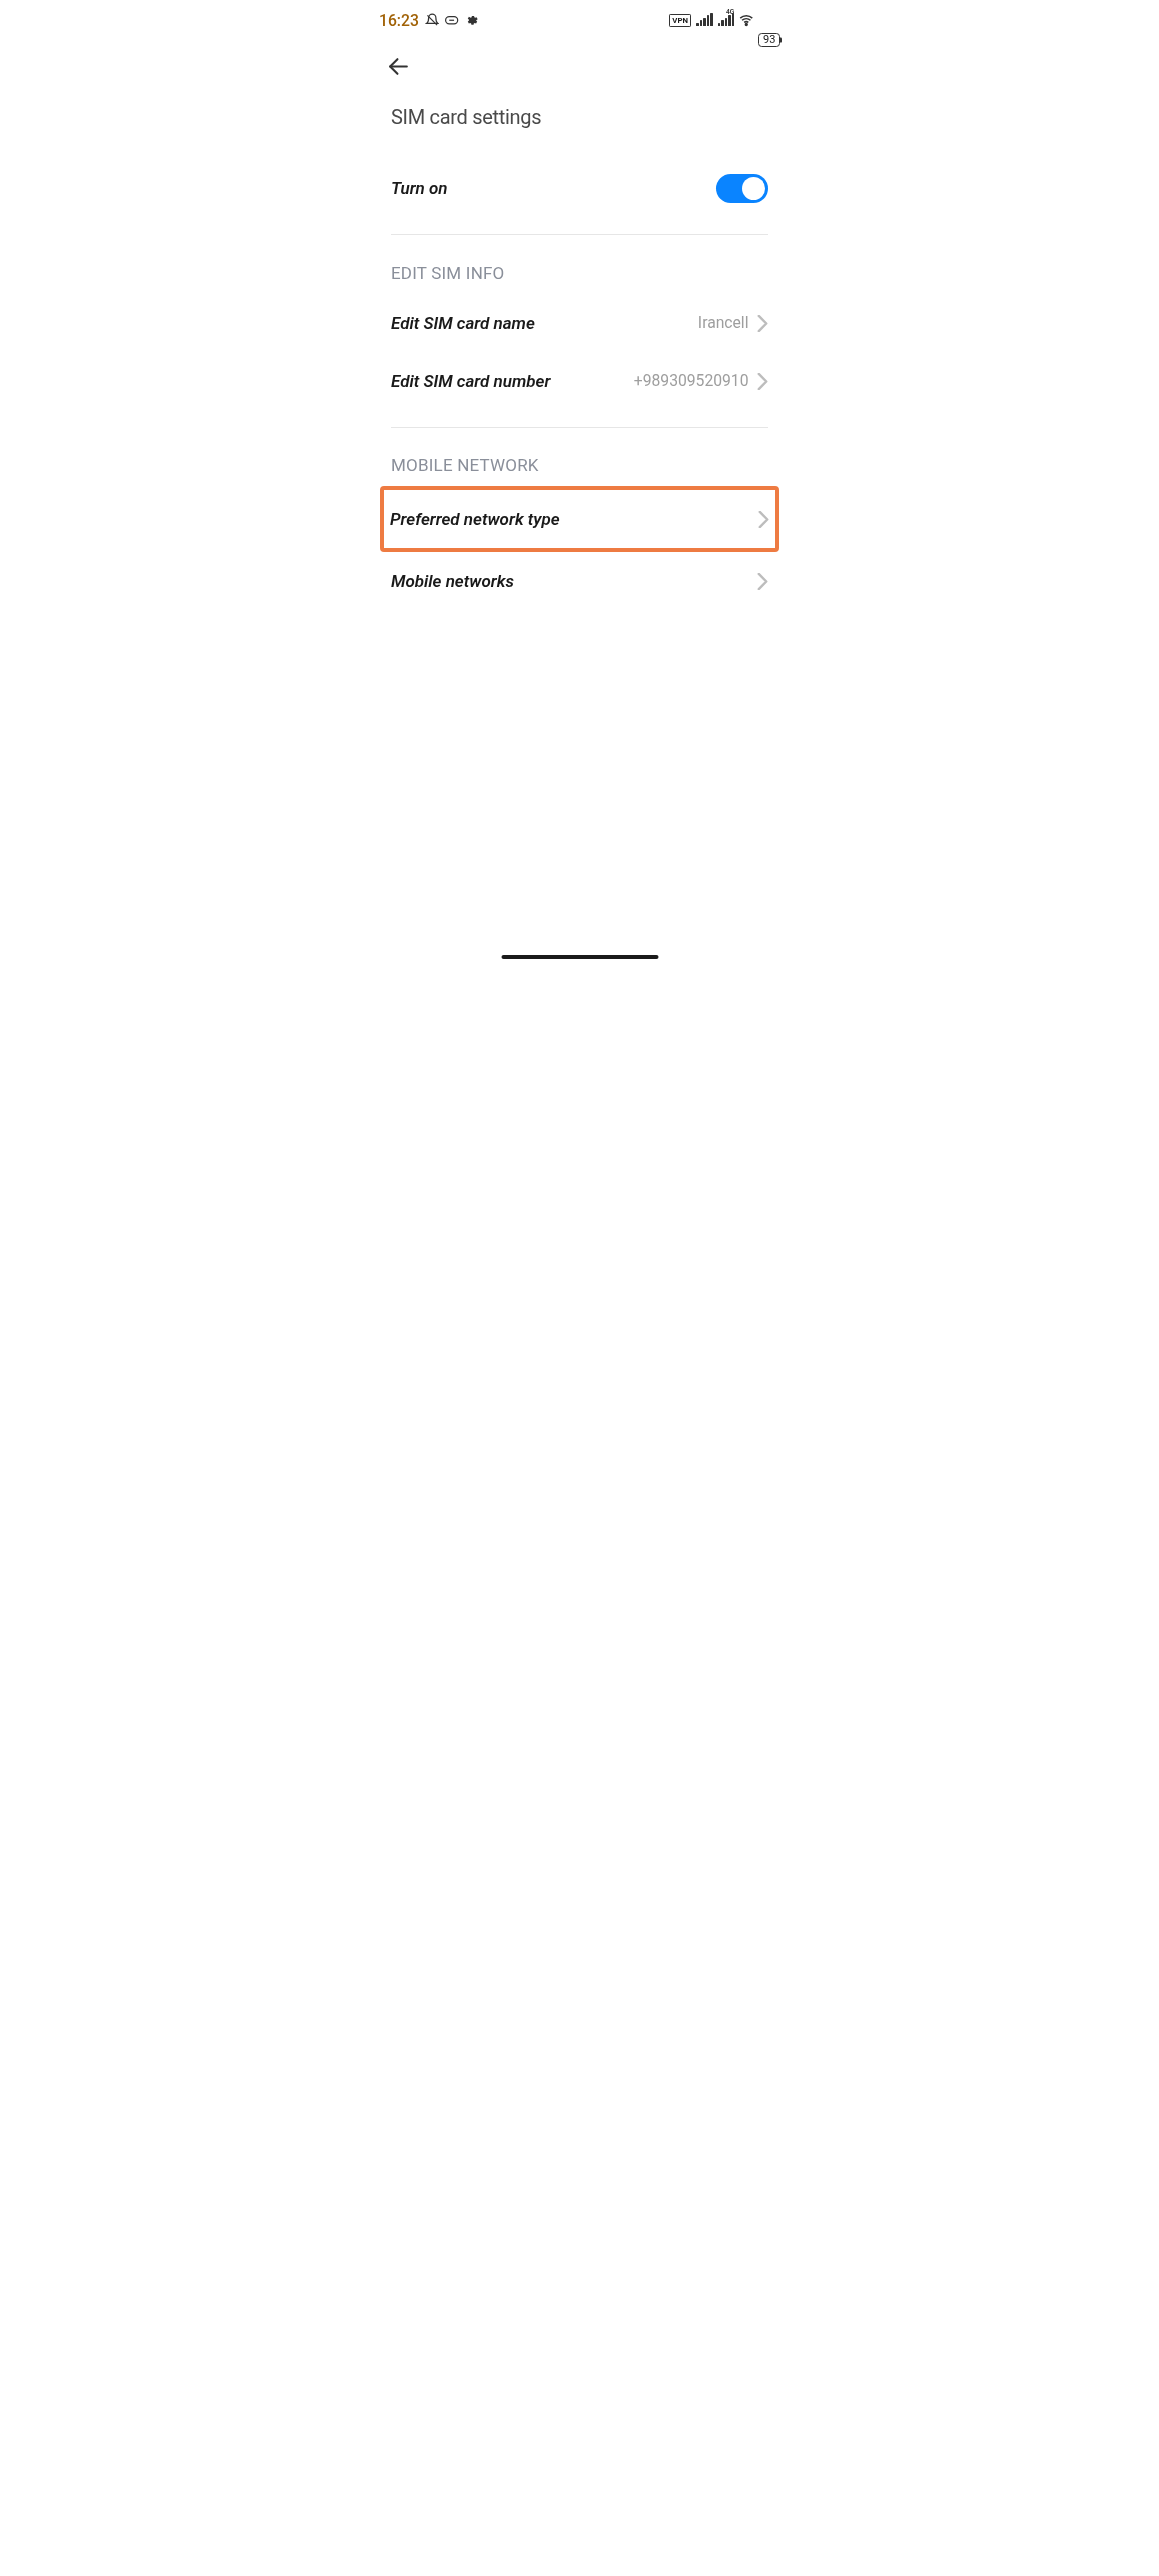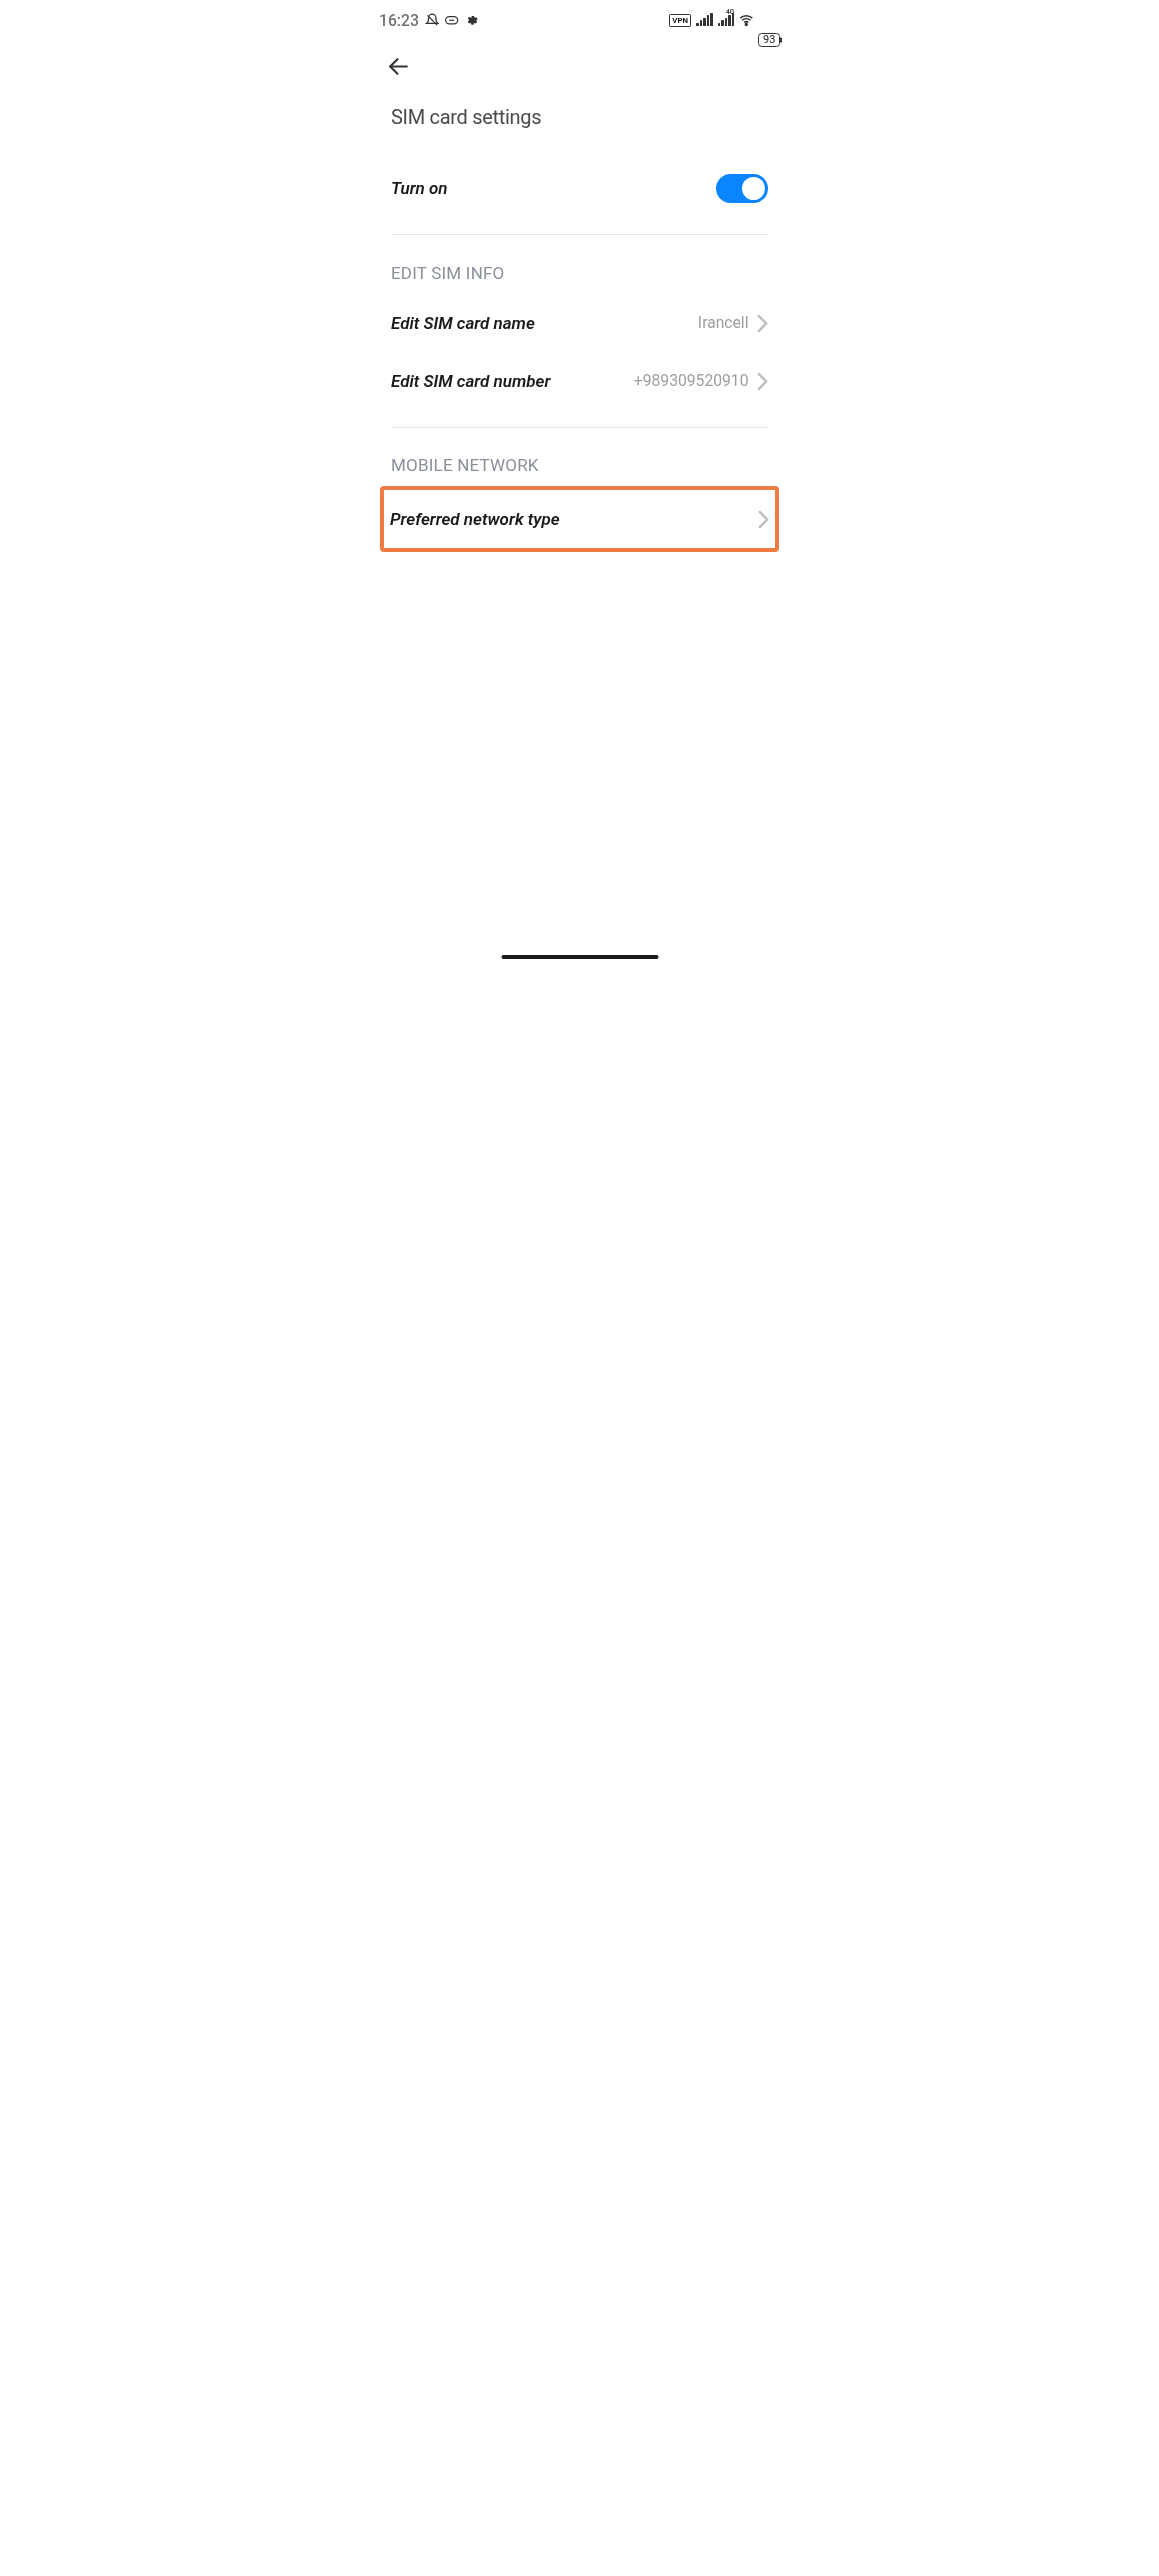--- a/index.html
+++ b/index.html
@@ -20,21 +20,21 @@
     height: 36px;
   }
   .status-left {
     display: flex;
     align-items: center;
     gap: 6px;
   }
   .status-time {
     font-size: 15.7px;
     font-weight: 500;
-    color: #737373;
+    color: #a16207;
   }
   .status-right {
     display: flex;
     align-items: center;
     gap: 4.8px;
   }
   .status-icon { display: inline-flex; align-items: center; justify-content: center; }
   .vpn-box {
     border: 1.2px solid #333;
     font-size: 7.8px;
@@ -288,17 +288,27 @@
       <span class="row-right">
         <span class="chevron">
           <svg viewBox="0 0 10 18" fill="none" stroke="currentColor" stroke-width="2.5" stroke-linecap="round" stroke-linejoin="round">
               <polyline points="1 1 9 9 1 17"></polyline>
             </svg>
         </span>
       </span>
     </div>
   </div>
 
+  <div class="row">
+    <span class="row-label">Mobile networks</span>
+    <span class="row-right">
+      <span class="chevron">
+        <svg viewBox="0 0 10 18" fill="none" stroke="currentColor" stroke-width="2.5" stroke-linecap="round" stroke-linejoin="round">
+            <polyline points="1 1 9 9 1 17"></polyline>
+          </svg>
+      </span>
+    </span>
+  </div>
 
 </div>
 
 <div class="home-indicator"></div>
 
 
 </body></html>

